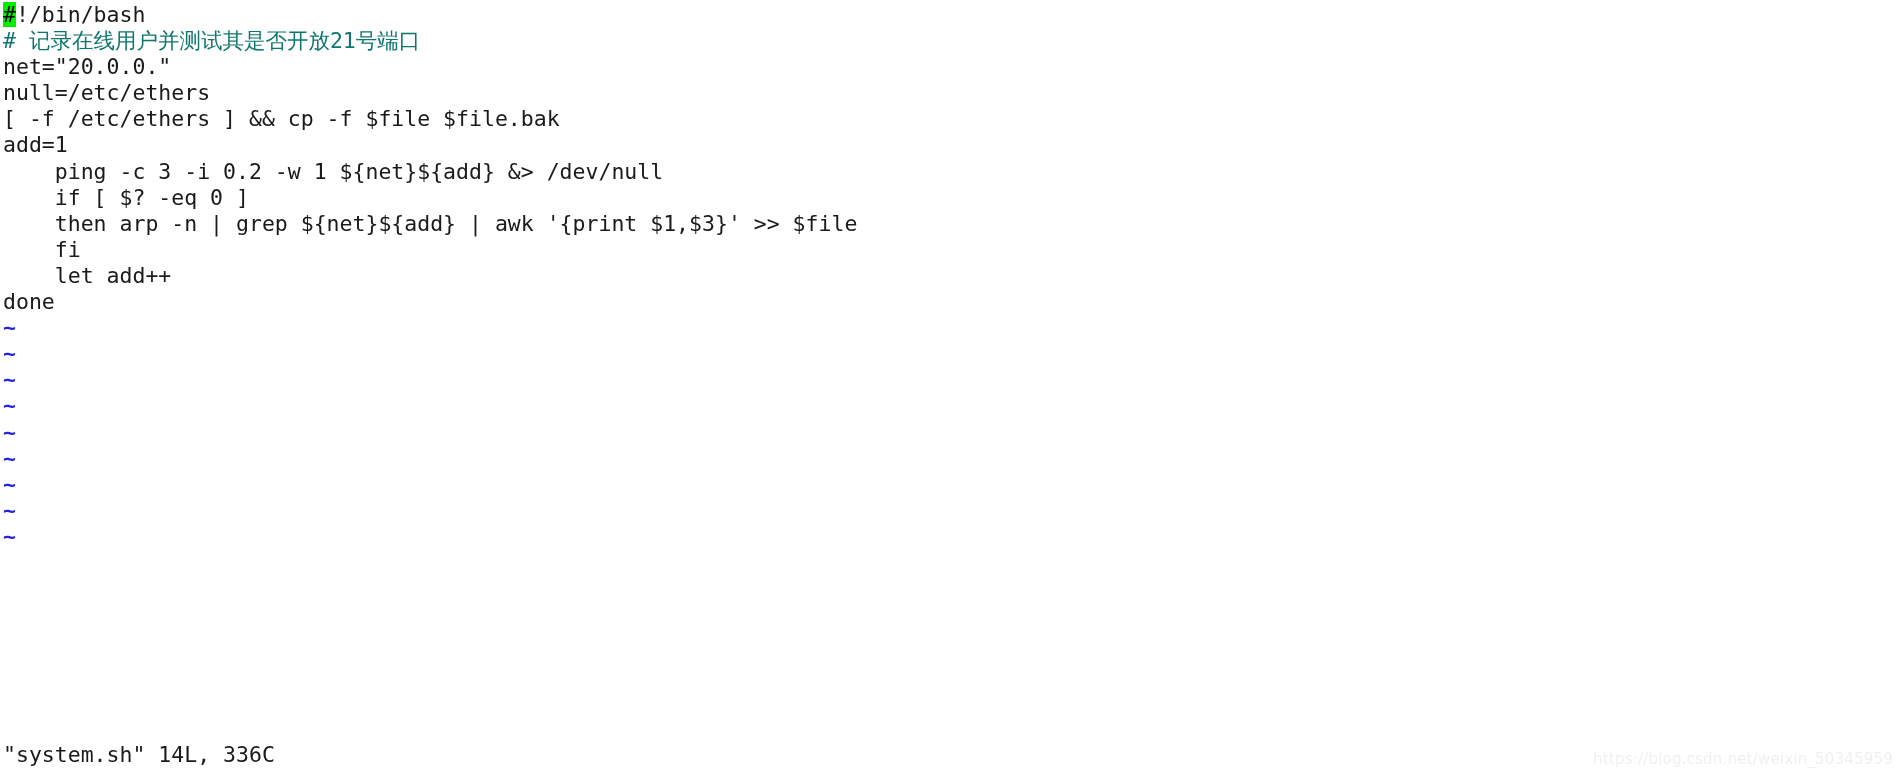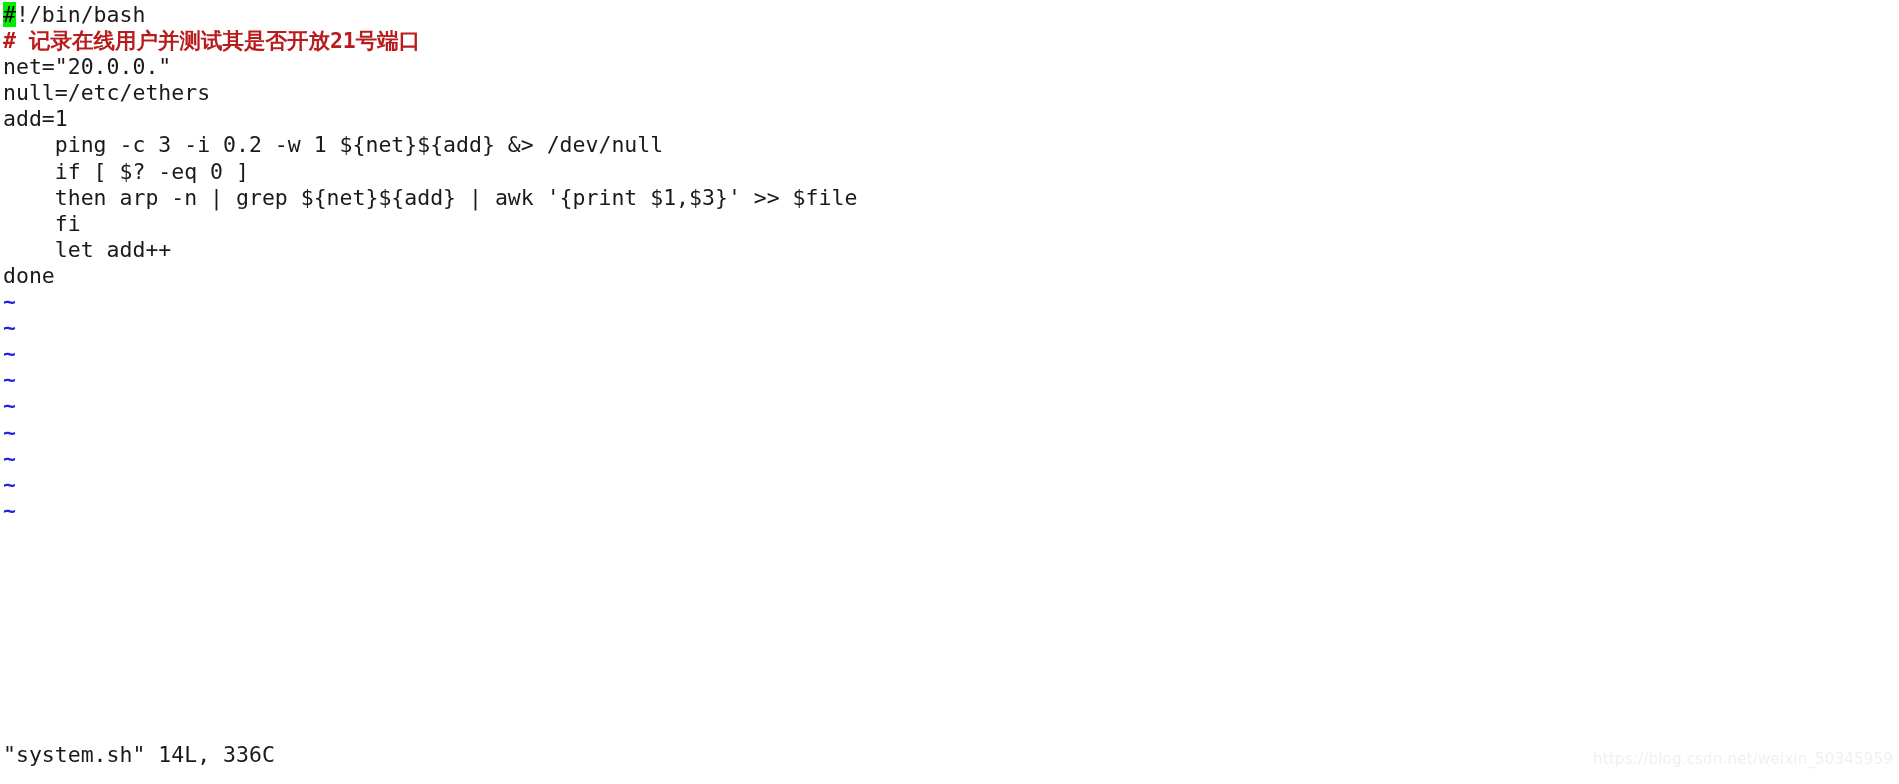--- a/index.html
+++ b/index.html
@@ -29,22 +29,21 @@
   .line {
     height: 26.1px;
     white-space: pre;
     letter-spacing: 0px;
   }
   .line.code {
     color: #1a1a1a;
   }
   .line.cjk {
     font-family: "DejaVu Sans Mono", "DejaVu Sans", "Liberation Mono", monospace;
-    color: #b91c1c;
-    font-weight: bold;
+    color: #0f766e;
   }
   .tilde {
     color: #2222e0;
     font-weight: 600;
   }
   .cursor {
     background: #00ee00;
     color: #000000;
   }
   #statusline {
@@ -71,20 +70,21 @@
 </head>
 <body>
 
 <div id="screen">
 
   <div id="buffer">
       <div class="line code" id="line-1"><span class="cursor">#</span><span>!/bin/bash</span></div>
       <div class="line cjk" id="line-2"><span># 记录在线用户并测试其是否开放21号端口</span></div>
       <div class="line code" id="line-3"><span>net="20.0.0."</span></div>
       <div class="line code" id="line-4"><span>null=/etc/ethers</span></div>
+      <div class="line code" id="line-5"><span>[ -f /etc/ethers ] &amp;&amp; cp -f $file $file.bak</span></div>
       <div class="line code" id="line-6"><span>add=1</span></div>
       <div class="line code" id="line-9"><span>   </span><span> ping -c 3 -i 0.2 -w 1 ${net}${add} &amp;&gt; /dev/null</span></div>
       <div class="line code" id="line-10"><span>   </span><span> if [ $? -eq 0 ]</span></div>
       <div class="line code" id="line-11"><span>   </span><span> then arp -n | grep ${net}${add} | awk '{print $1,$3}' &gt;&gt; $file</span></div>
       <div class="line code" id="line-12"><span>   </span><span> fi</span></div>
       <div class="line code" id="line-13"><span>   </span><span> let add++</span></div>
       <div class="line code" id="line-14"><span>done</span></div>
       <div class="line tilde">~</div>
       <div class="line tilde">~</div>
       <div class="line tilde">~</div>

